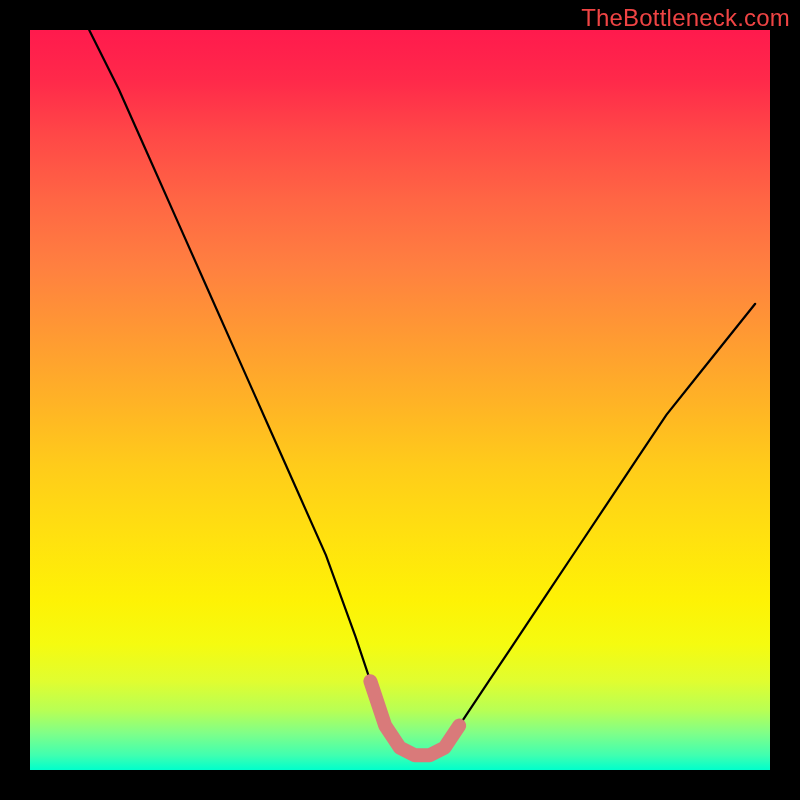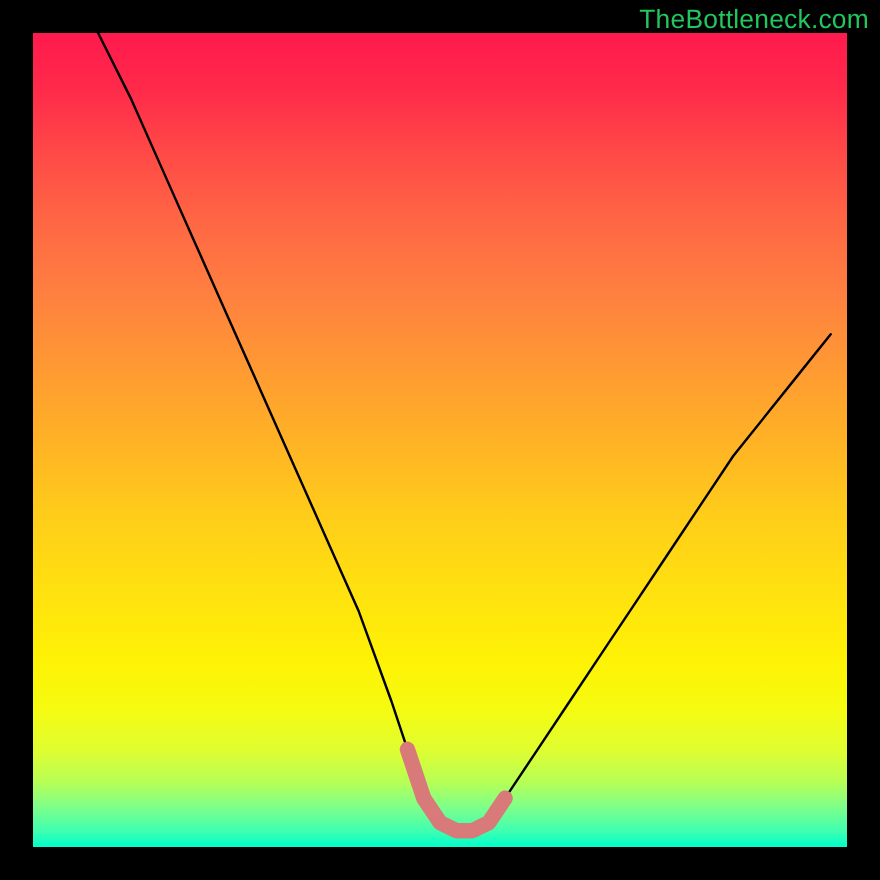--- a/index.html
+++ b/index.html
@@ -10,21 +10,21 @@
     position: relative;
     background: #000;
   }
   .watermark {
     position: absolute;
     top: 4px;
     right: 10px;
     font-family: Arial, Helvetica, sans-serif;
     font-size: 24px;
     font-weight: 400;
-    color: #22c55e;
+    color: #ef4444;
     z-index: 10;
     letter-spacing: 0.2px;
   }
   .plot-area {
     position: absolute;
     left: 30px;
     top: 30px;
     width: 740px;
     height: 740px;
     overflow: hidden;

